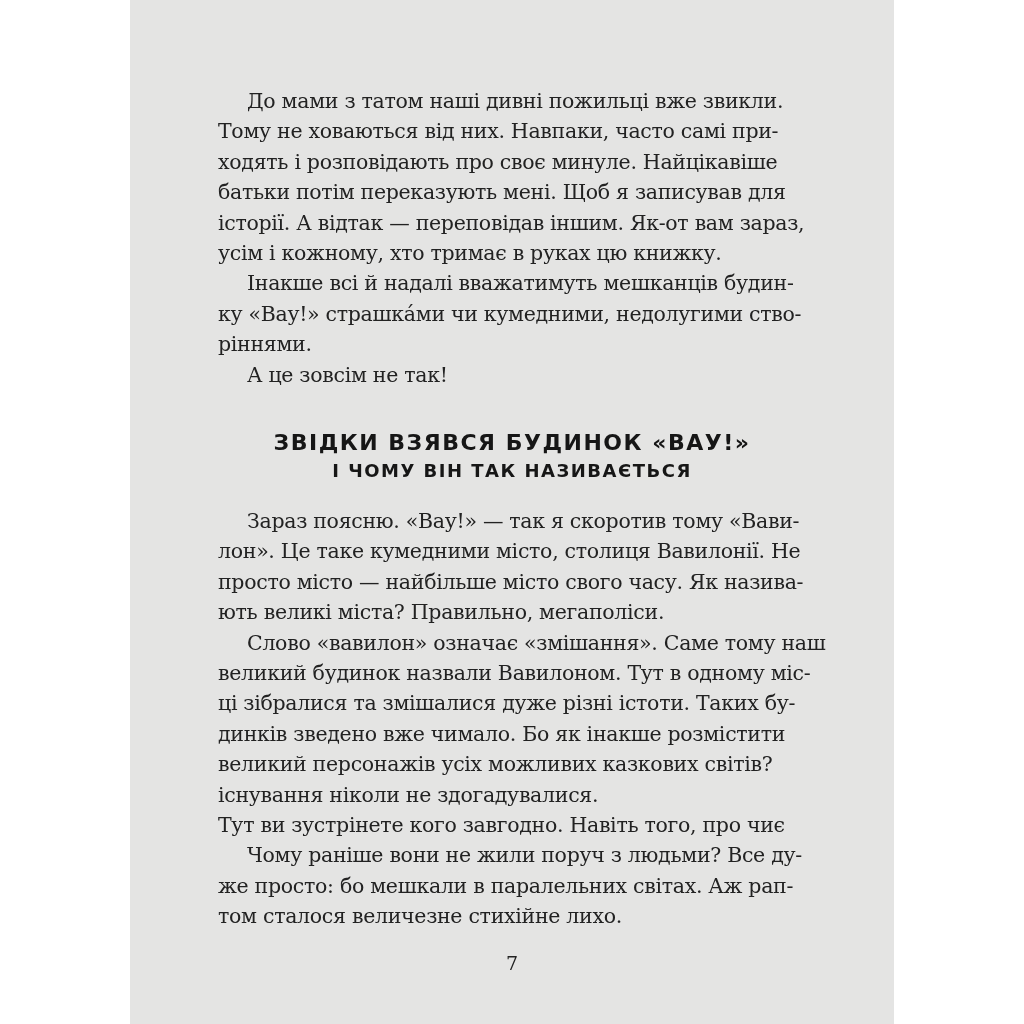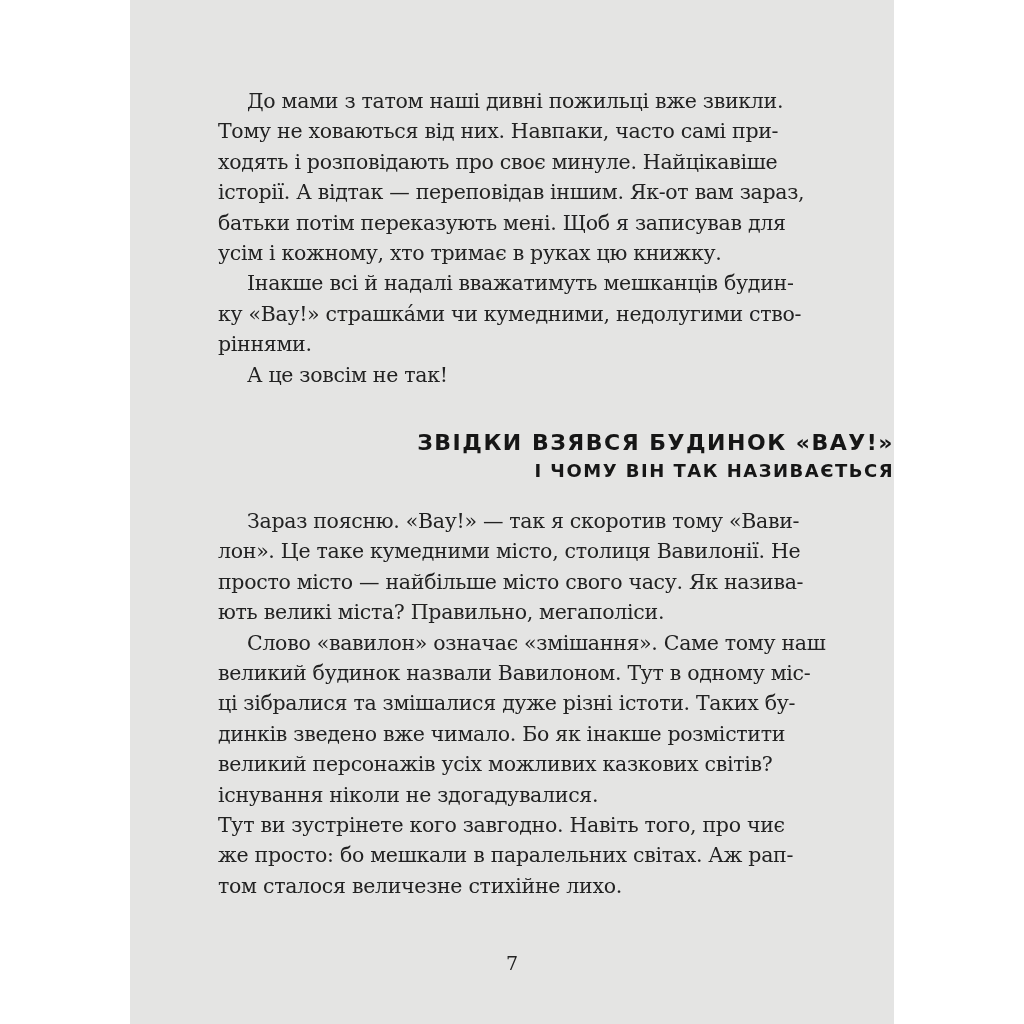--- a/index.html
+++ b/index.html
@@ -17,21 +17,21 @@
       font-family: "DejaVu Serif", "Liberation Serif", serif;
       font-size: 20.5px; line-height: 30.4px; color: #222222;
       letter-spacing: -0.3px;
     }
     .line { white-space: nowrap; display: block; }
     .indent { padding-left: 29px; }
     .block-1 { top: 86px; }
     .block-2 { top: 506px; }
     .heading {
       position: absolute; left: 0; width: 764px; top: 428px;
-      text-align: right;
+      text-align: center;
       font-family: "DejaVu Sans", "Liberation Sans", sans-serif;
       font-weight: bold; color: #161616; text-transform: uppercase;
       letter-spacing: 1.5px;
     }
     .heading .h-line1 { font-size: 22px; line-height: 30px; }
     .heading .h-line2 { font-size: 18px; line-height: 26px; }
     .page-number {
       position: absolute; left: 0; width: 764px; top: 952px; text-align: center;
       font-family: "DejaVu Serif", "Liberation Serif", serif;
       font-size: 19px; color: #222222;
@@ -39,22 +39,22 @@
   </style>
 </head>
 <body>
 
 <div class="page">
 
   <div class="text-block block-1">
     <span class="line indent">До мами з татом наші дивні пожильці вже звикли.</span>
     <span class="line">Тому не ховаються від них. Навпаки, часто самі при-</span>
     <span class="line">ходять і розповідають про своє минуле. Найцікавіше</span>
+    <span class="line">батьки потім переказують мені. Щоб я записував для</span>
     <span class="line">історії. А відтак — переповідав іншим. Як-от вам зараз,</span>
-    <span class="line">батьки потім переказують мені. Щоб я записував для</span>
     <span class="line">усім і кожному, хто тримає в руках цю книжку.</span>
     <span class="line indent">Інакше всі й надалі вважатимуть мешканців будин-</span>
     <span class="line">ку «Вау!» страшкáми чи кумедними, недолугими ство-</span>
     <span class="line">ріннями.</span>
     <span class="line indent">А це зовсім не так!</span>
   </div>
 
   <div class="heading">
     <div class="h-line1">Звідки взявся будинок «Вау!»</div>
     <div class="h-line2">і чому він так називається</div>
@@ -65,18 +65,19 @@
     <span class="line">лон». Це таке кумедними місто, столиця Вавилонії. Не</span>
     <span class="line">просто місто — найбільше місто свого часу. Як назива-</span>
     <span class="line">ють великі міста? Правильно, мегаполіси.</span>
     <span class="line indent">Слово «вавилон» означає «змішання». Саме тому наш</span>
     <span class="line">великий будинок назвали Вавилоном. Тут в одному міс-</span>
     <span class="line">ці зібралися та змішалися дуже різні істоти. Таких бу-</span>
     <span class="line">динків зведено вже чимало. Бо як інакше розмістити</span>
     <span class="line">великий персонажів усіх можливих казкових світів?</span>
     <span class="line">існування ніколи не здогадувалися.</span>
     <span class="line">Тут ви зустрінете кого завгодно. Навіть того, про чиє</span>
+    <span class="line indent">Чому раніше вони не жили поруч з людьми? Все ду-</span>
     <span class="line">же просто: бо мешкали в паралельних світах. Аж рап-</span>
     <span class="line">том сталося величезне стихійне лихо.</span>
   </div>
 
   <div class="page-number">7</div>
 </div>
 
 </body></html>

